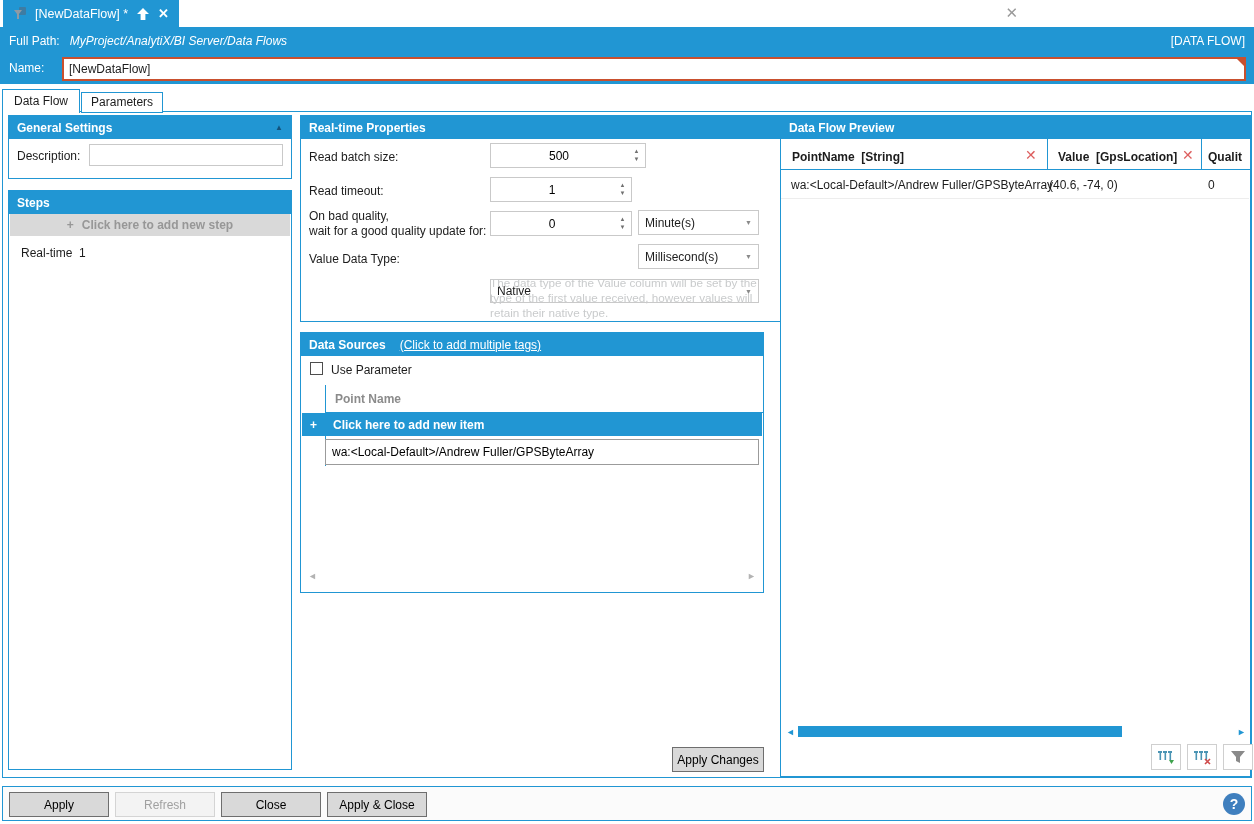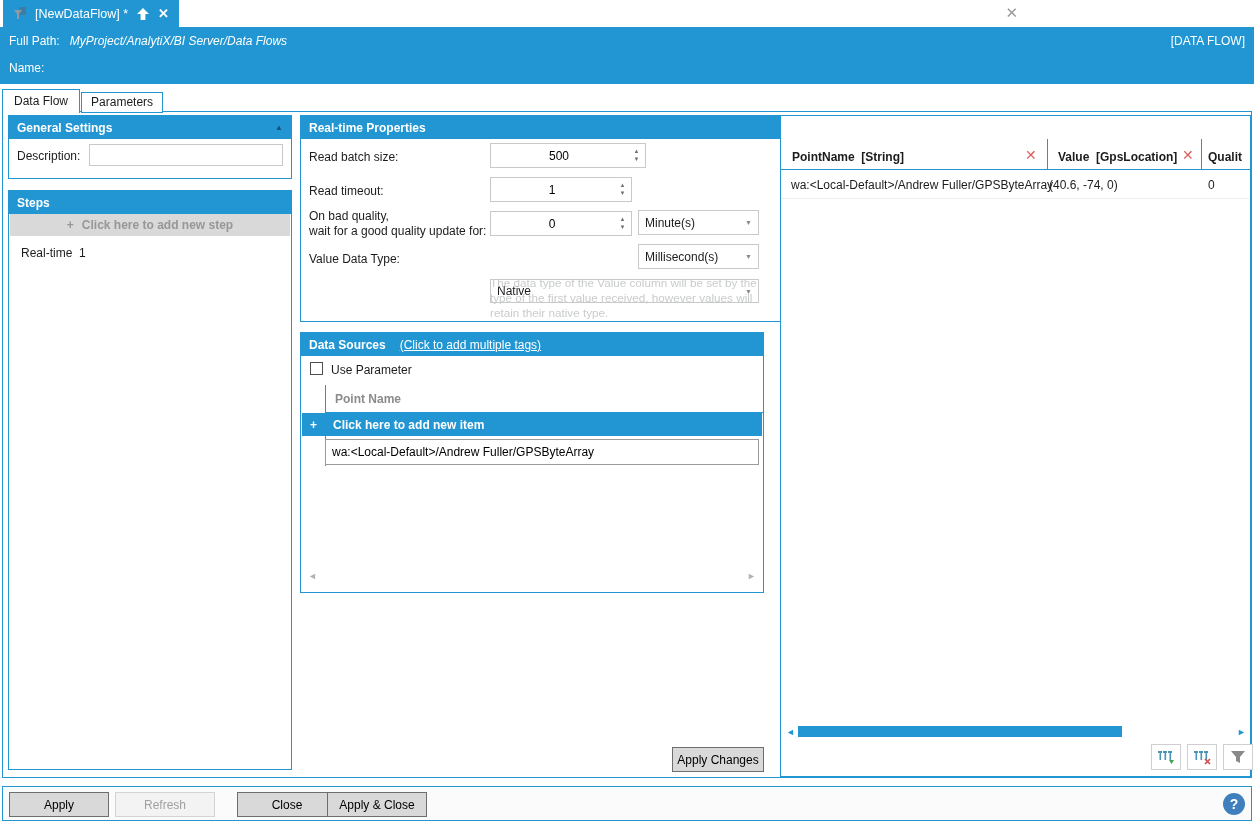--- a/index.html
+++ b/index.html
@@ -128,20 +128,24 @@
   </div>
 
   <div class="abs path-bar">
     <span class="path-label">Full Path:</span>
     <span class="path-value">MyProject/AnalytiX/BI Server/Data Flows</span>
     <span class="path-badge">[DATA FLOW]</span>
   </div>
 
   <div class="abs name-bar">
     <span class="name-label">Name:</span>
+    <div class="name-input-wrap">
+      <input class="name-input" value="[NewDataFlow]" style="">
+      <div class="err-corner"></div>
+    </div>
   </div>
 
   <div class="abs tabs">
     <div class="tab active">Data Flow</div>
     <div class="tab inactive">Parameters</div>
   </div>
 
   <div class="abs content-frame"></div>
 
   <div class="panel" style="left:8px; top:115px; width:284px; height:64px;">
@@ -235,20 +239,23 @@
 
     <input class="ds-item-input" style="left: 24px; top: 106px; width: 434px; height: 26px;" value="wa:&lt;Local-Default&gt;/Andrew Fuller/GPSByteArray">
 
     <span class="abs scroll-arrow-gray" style="left:7px; top:238px;">◄</span>
     <span class="abs scroll-arrow-gray" style="right:7px; top:238px;">►</span>
   </div>
 
   <button class="btn" style="left:672px; top:747px; width:92px;">Apply Changes</button>
 
   <div class="panel" style="left:780px; top:115px; width:471px; height:662px;">
+    <div class="panel-h">
+      <span>Data Flow Preview</span>
+    </div>
 
     <div class="pv-colrow"></div>
     <div class="pv-divider" style="left:266px;"></div>
     <div class="pv-divider" style="left:420px;"></div>
 
     <div class="pv-col-label" style="left:11px; top:23px;">PointName  [String]</div>
     <div class="pv-x" style="left:244px; top:23px;">✕</div>
     <div class="pv-col-label" style="left:277px; top:23px;">Value  [GpsLocation]</div>
     <div class="pv-x" style="left:401px; top:23px;">✕</div>
     <div class="pv-col-label" style="left:427px; top:23px;">Qualit</div>
@@ -296,18 +303,18 @@
         <svg width="16" height="14" viewBox="0 0 16 14">
           <path d="M1 1 H15 L10 7 V13 L6 11 V7 Z" fill="#8a8a8a"></path>
         </svg>
       </span>
     </div>
   </div>
 
   <div class="abs footer">
     <button class="btn" style="left:6px; top:5px; width:100px;">Apply</button>
     <button class="btn disabled" style="left:112px; top:5px; width:100px;">Refresh</button>
-    <button class="btn" style="left:218px; top:5px; width:100px;margin-left:16px;">Close</button>
+    <button class="btn" style="left:218px; top:5px; width:100px;">Close</button>
     <button class="btn" style="left:324px; top:5px; width:100px;">Apply &amp; Close</button>
     <div class="help-circle">?</div>
   </div>
 
 </div>
 
 </body></html>

